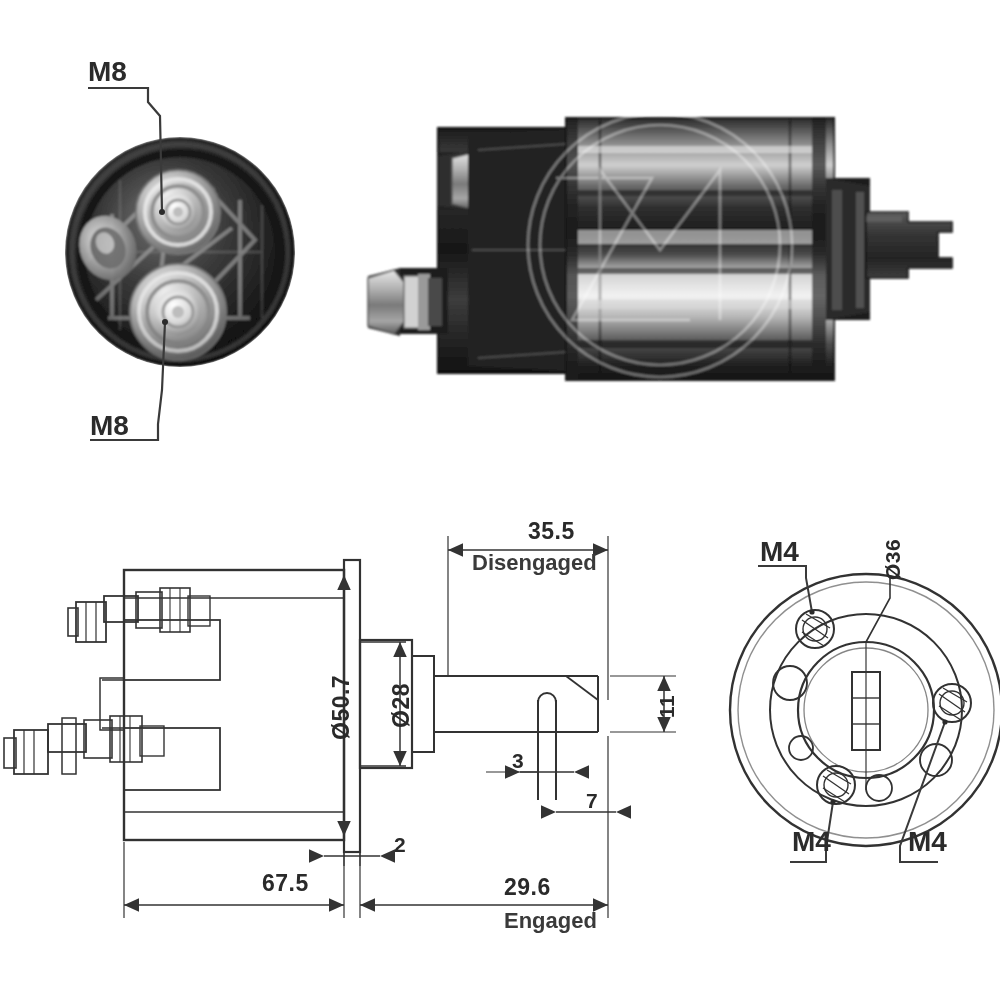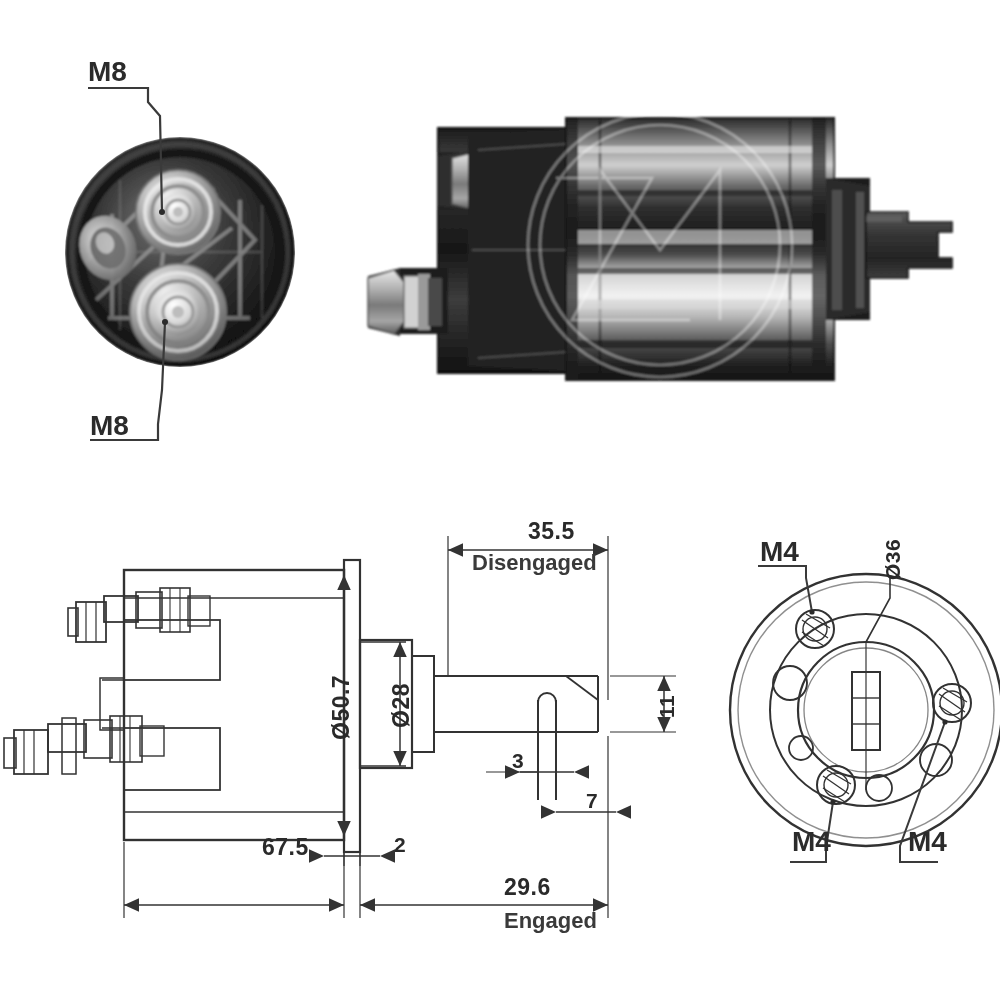--- a/index.html
+++ b/index.html
@@ -436,21 +436,21 @@
   <div class="state-text" style="left:472px; top:552px;">Disengaged</div>
 
   <div class="dim-text rot small" style="left:656px; top:718px;">11</div>
 
   <div class="dim-text small" style="left:512px; top:750px;">3</div>
 
   <div class="dim-text small" style="left:586px; top:790px;">7</div>
 
   <div class="dim-text small" style="left:394px; top:834px;">2</div>
 
-  <div class="dim-text" style="left:262px; top:836px;">67.5</div>
+  <div class="dim-text" style="left:262px; top:872px;">67.5</div>
 
   <div class="dim-text" style="left:504px; top:876px;">29.6</div>
   <div class="state-text" style="left:504px; top:910px;">Engaged</div>
 
   <div class="label-text" style="left:760px; top:538px;">M4</div>
 
   <div class="dim-text rot small" style="left:882px; top:580px;">Ø36</div>
 
   <div class="label-text" style="left:792px; top:828px;">M4</div>
 

